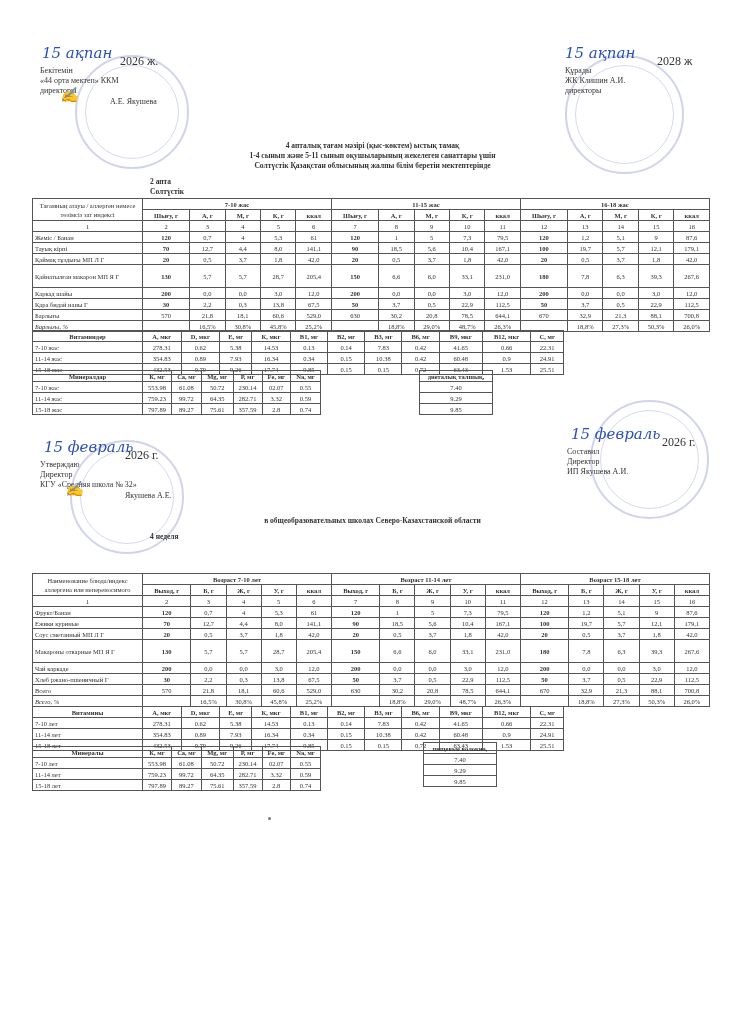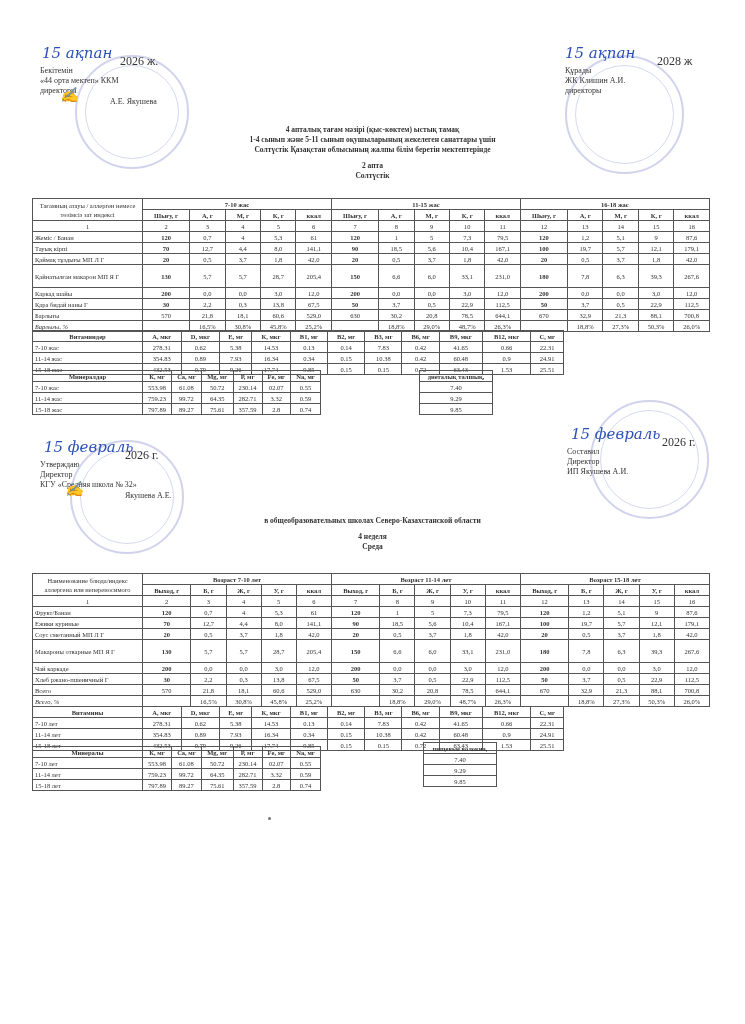--- a/index.html
+++ b/index.html
@@ -5,21 +5,21 @@
   html, body { margin:0; padding:0; background:#ffffff; }
   body { width:745px; height:1024px; position:relative; overflow:hidden;
          font-family:"Liberation Serif","DejaVu Serif",serif; color:#222; }
   .abs { position:absolute; }
   .sig { font-size:8px; line-height:10px; color:#333; }
   .sig .date { font-size:12px; color:#333; }
   .handwriting { color:#2a4fb8; font-style:italic; font-size:15px; font-family:"DejaVu Serif",serif; }
   .stamp { position:absolute; border-radius:50%; border:2px solid rgba(120,130,200,0.35); }
   .stamp::after { content:""; position:absolute; inset:8px; border-radius:50%; border:1px solid rgba(120,130,200,0.3); }
   .title { text-align:center; font-weight:bold; font-size:7.5px; line-height:10px; color:#333; }
-  .subtitle { text-align:center; font-weight:bold; font-size:7.5px; line-height:10px; color:#333; }
+  .subtitle { text-align:left; font-weight:bold; font-size:7.5px; line-height:10px; color:#333; }
   table { border-collapse:collapse; font-size:6.5px; color:#333; }
   td, th { border:0.8px solid #555; padding:0 2px; text-align:center; height:10px; line-height:9px; font-weight:normal; }
   th { font-weight:bold; }
   .tl { text-align:left; }
   .b { font-weight:bold; }
   .it { font-style:italic; }
   .menu { border:1.5px solid #333; }
   .tall td { height:22px; }
   .dot { position:absolute; width:3px; height:3px; background:#777; border-radius:50%; }
 </style>
@@ -45,21 +45,21 @@
 <div class="abs sig" style="left:565px;top:52px;width:160px;">
   <div style="position:relative;height:14px;">
     <span class="handwriting" style="position:absolute;left:0px;top:-4px;">15 ақпан</span>
     <span class="date" style="position:absolute;left:92px;top:4px;">2028 ж</span>
   </div>
   <div>Құрады</div>
   <div>ЖК Клишин А.И.</div>
   <div>директоры</div>
 </div>
 
-<div class="abs" style="left:150px;top:125px;width:445px;">
+<div class="abs" style="left:150px;top:141px;width:445px;">
   <div class="title">4 апталық тағам мәзірі (қыс-көктем) ыстық тамақ</div>
   <div class="title">1-4 сынып және 5-11 сынып оқушыларының жекелеген санаттары үшін</div>
   <div class="title">Солтүстік Қазақстан облысының жалпы білім беретін мектептерінде</div>
   <div class="subtitle" style="margin-top:6px;">2 апта</div>
   <div class="subtitle">Солтүстік</div>
 </div>
 
 <table class="abs menu" style="left:32px;top:198px;width:678px;">
   <colgroup>
     <col style="width:110px">
@@ -401,21 +401,20 @@
     <span class="date" style="position:absolute;left:95px;top:4px;">2026 г.</span>
   </div>
   <div>Составил</div>
   <div>Директор</div>
   <div>ИП Якушева А.И.</div>
 </div>
 
 <div class="abs" style="left:150px;top:516px;width:445px;">
   <div class="title">в общеобразовательных школах Северо-Казахстанской области</div>
   <div class="subtitle" style="margin-top:6px;">4 неделя</div>
-  <div class="subtitle">Среда</div>
 </div>
 
 <table class="abs menu" style="left:32px;top:573px;width:678px;">
   <colgroup>
     <col style="width:110px">
     <col span="15">
   </colgroup>
   <tbody>
       <tr>
     <td rowspan="2">Наименование блюда/индекс аллергена или непереносимого</td>

